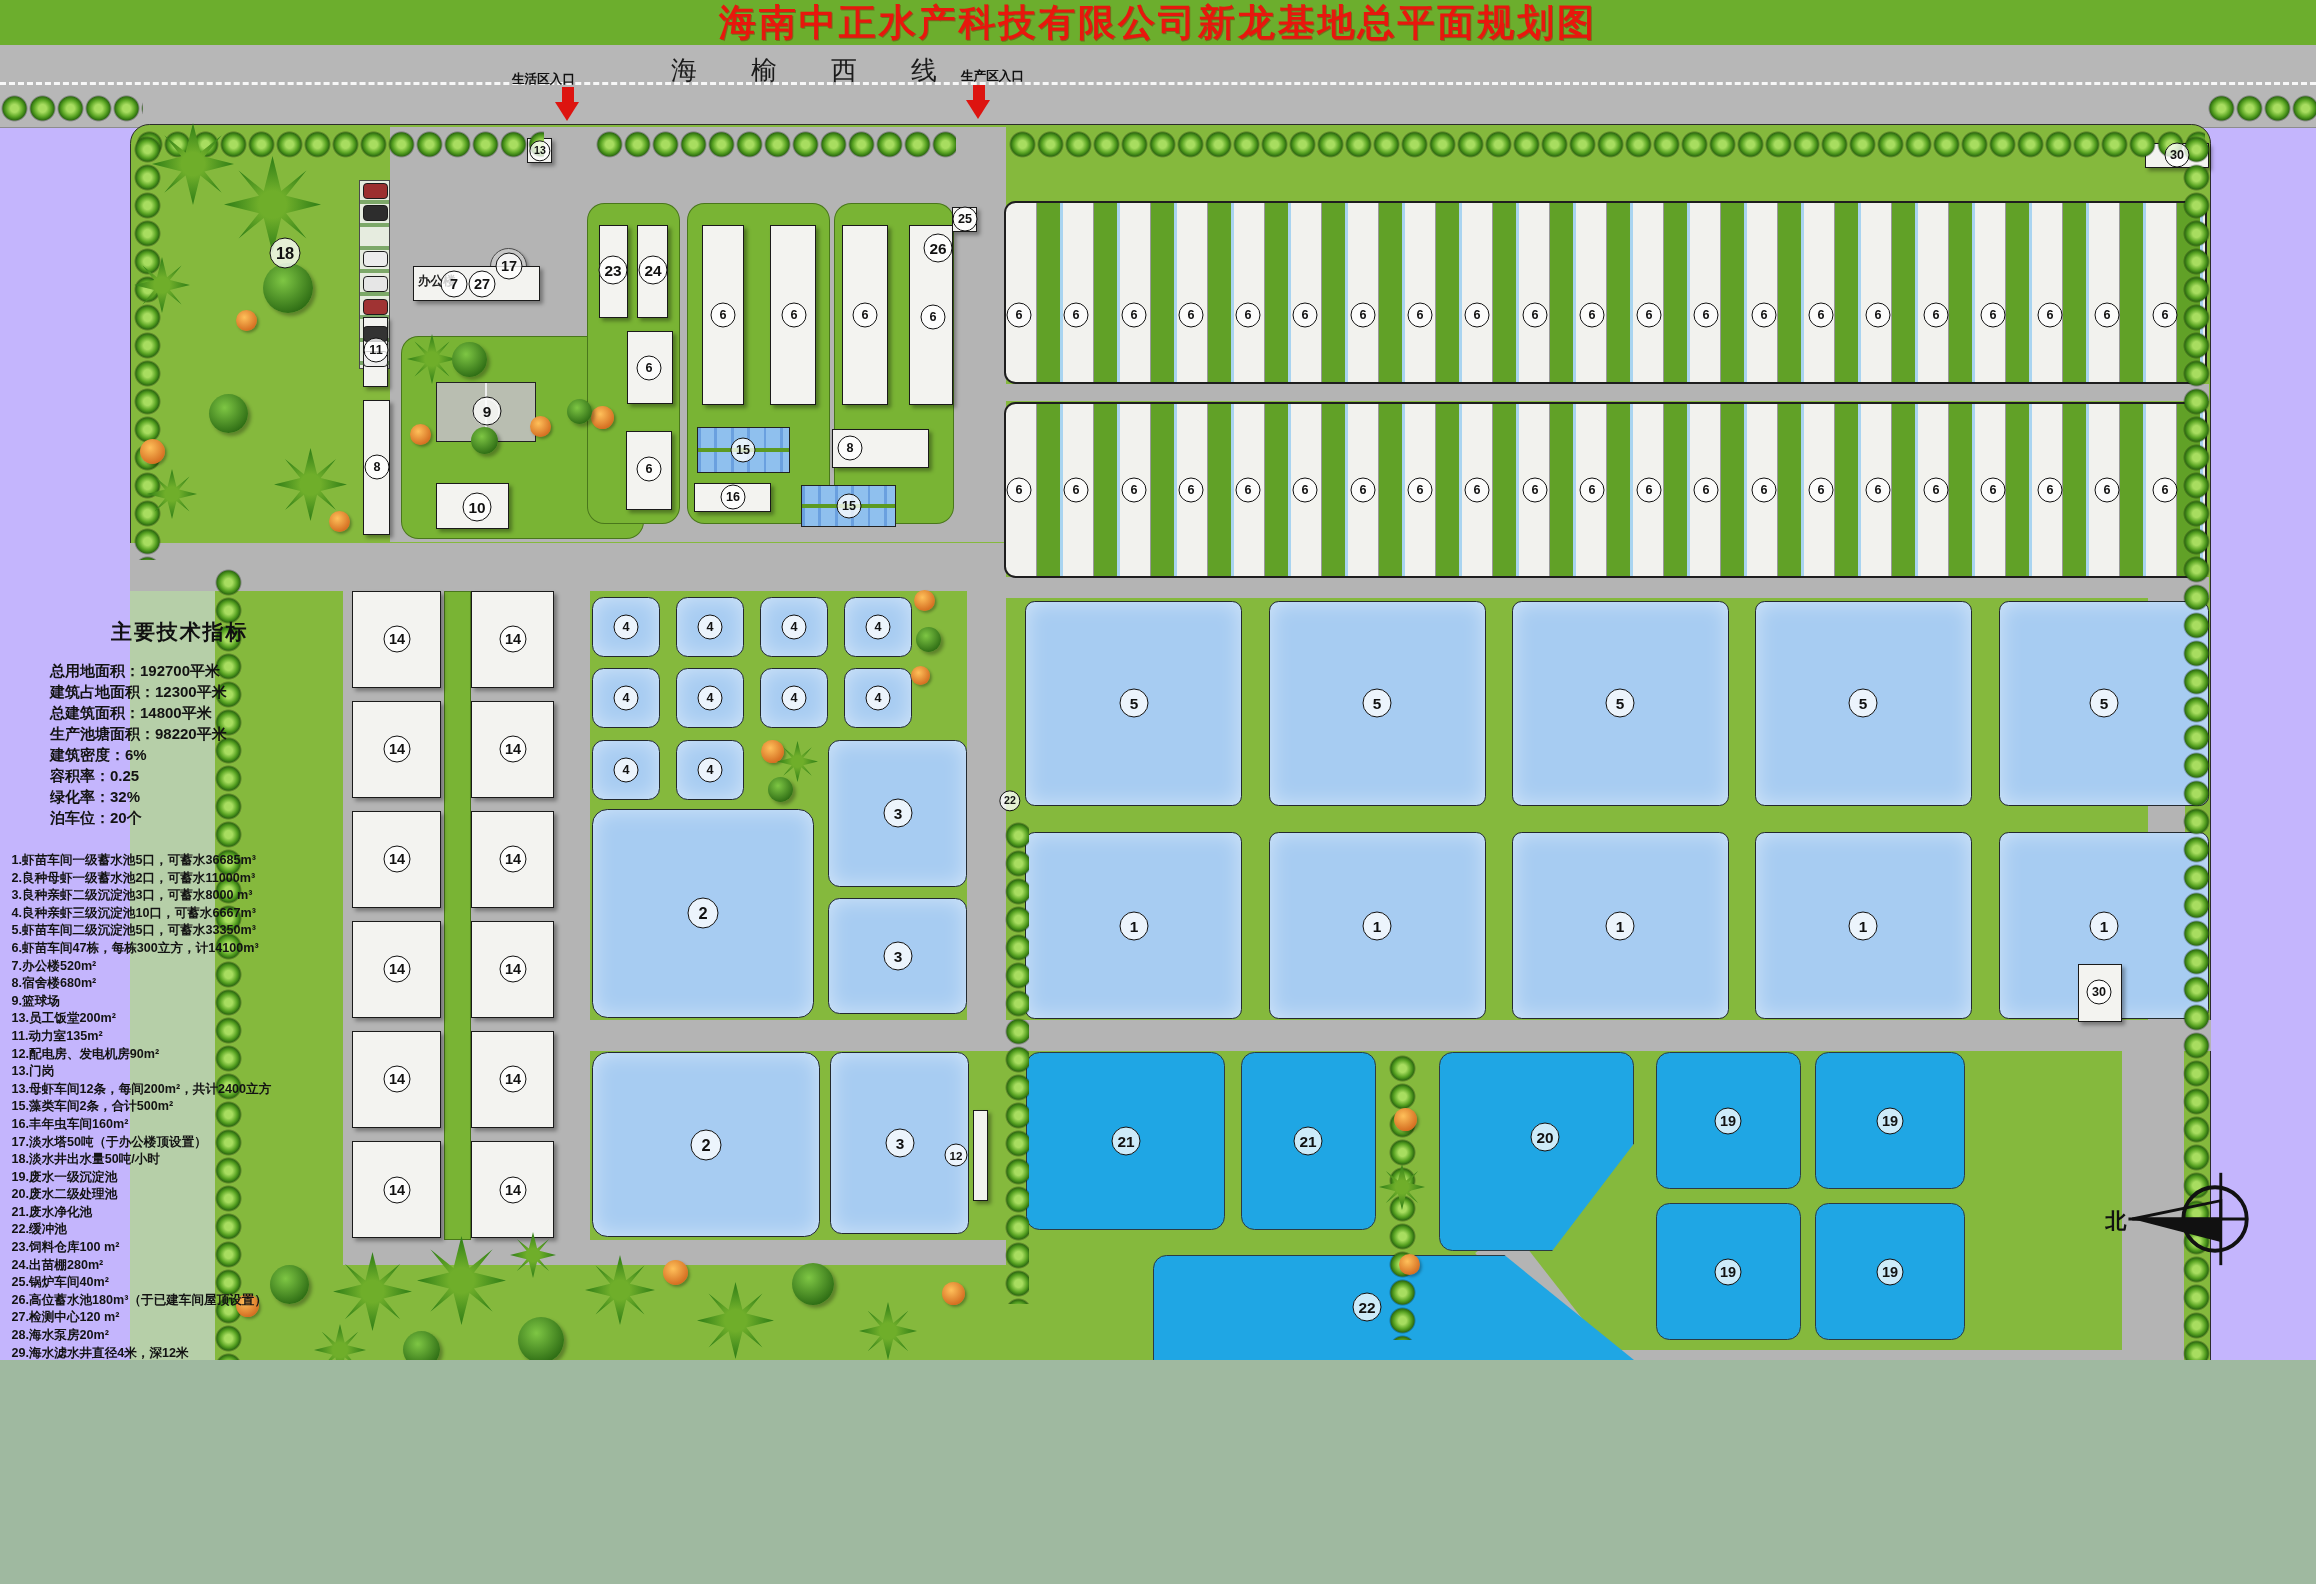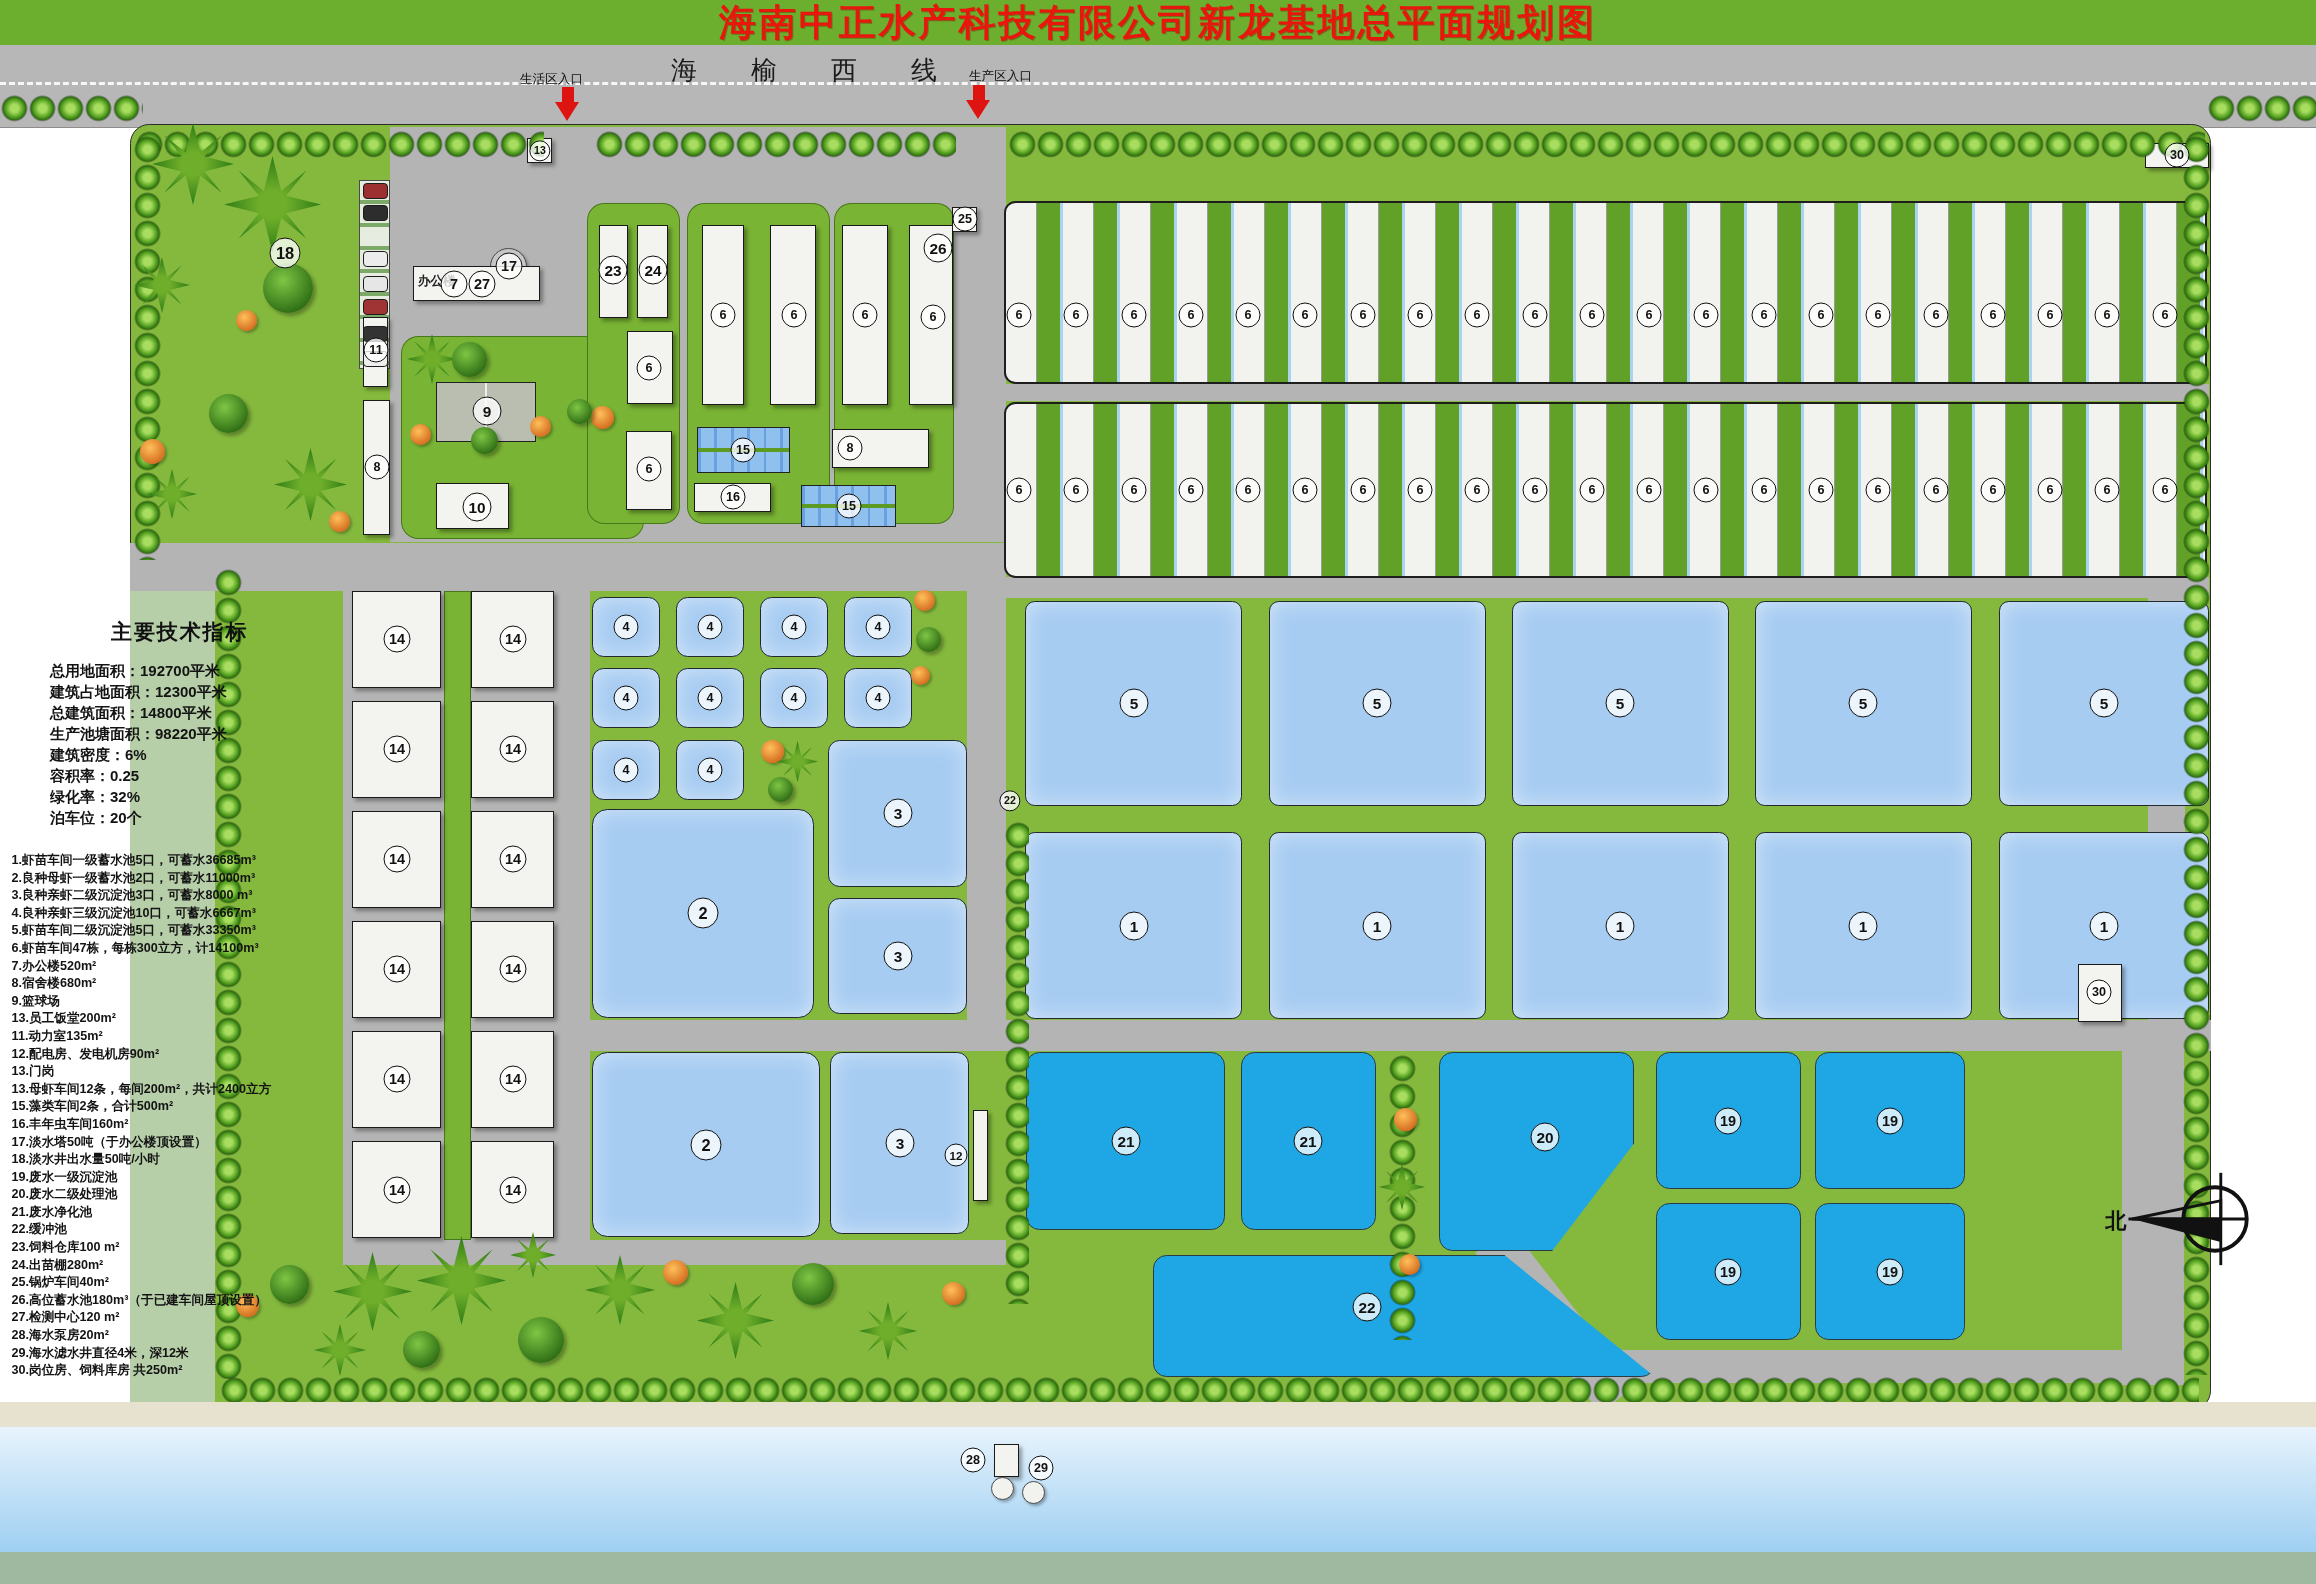--- a/index.html
+++ b/index.html
@@ -1,25 +1,25 @@
 <!DOCTYPE html>
 <html><head>
 <meta charset="utf-8">
 <style>
   html,body{margin:0;padding:0;background:#9fb9a0;font-family:"Liberation Sans",sans-serif;}
-  #stage{position:relative;width:2316px;height:1552px;overflow:hidden;background:#ffffff;}
+  #stage{position:relative;width:2316px;height:1360px;overflow:hidden;background:#c4b5fd;}
   .abs{position:absolute;}
   
   #titlebar{left:0;top:0;width:2316px;height:45px;background:#6cae2d;display:flex;align-items:center;justify-content:center;}
   #titlebar span{color:#e8170d;font-size:37px;font-weight:bold;letter-spacing:2.9px;text-shadow:1px 1px 0 rgba(120,0,0,.35);white-space:nowrap;}
   
   #toproad{left:0;top:45px;width:2316px;height:82px;background:#b7b7b7;border-bottom:1.9px solid #8d8d8d;}
   #toproad .centerline{position:absolute;left:0;right:0;top:37px;border-top:3.9px dashed #fff;opacity:.9;}
   #roadname{left:671px;top:53px;font-size:26px;font-weight:normal;color:#1b1b1b;letter-spacing:54px;white-space:nowrap;}
-  .entr-label{font-size:12.6px;font-weight:normal;color:#101010;white-space:nowrap;margin-left:8px;}
+  .entr-label{font-size:12.6px;font-weight:bold;color:#101010;white-space:nowrap;}
   .arrow{width:0;height:0;border-left:12.6px solid transparent;border-right:12.6px solid transparent;border-top:19.3px solid #dd1410;}
   .arrow-stem{width:11.6px;height:15.4px;background:#dd1410;}
   
   .z{position:absolute;box-sizing:border-box;}
   .site{background:#85b93d;border:1.9px solid #2c2c2c;border-radius:19.3px;}
   .bgpatch{background:#b6cfa8;}
   .plaza,.road{background:#b4b4b4;}
   .green{background:#79b434;border:1.9px solid rgba(35,70,8,.55);border-radius:17.4px;}
   .parking{background:repeating-linear-gradient(180deg,#e6ecdf 0 19.3px,#7ca868 19.3px 23px);border:1px solid #4a4a4a;}
   .strips{border:2.9px solid #1e1e1e;border-radius:11.6px;background:repeating-linear-gradient(90deg,#f2f2ee 0 30px,#9a9a9a 30px 31px,#61a127 31px 54px,#a9d4f0 54px 57px);}

